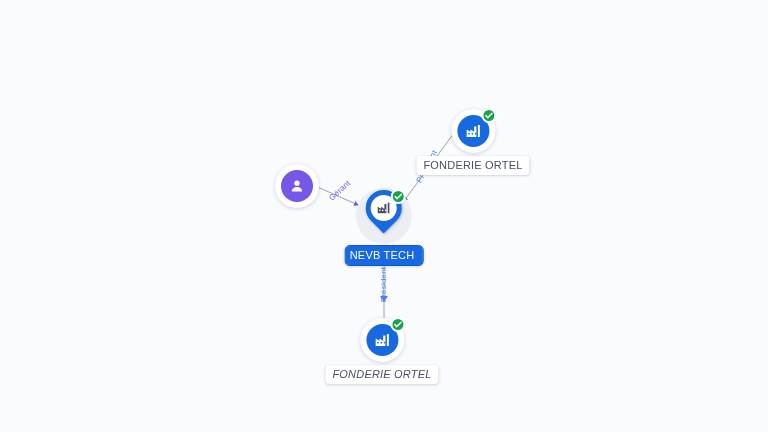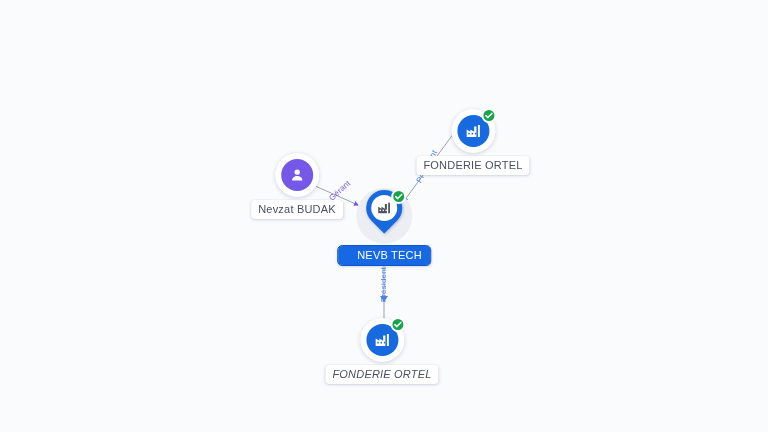--- a/index.html
+++ b/index.html
@@ -146,21 +146,21 @@
     box-sizing: border-box;
     display: flex;
     align-items: center;
     justify-content: center;
   }
   .pin-label {
     margin-top: -1px;
     background: #1668e3;
     color: #ffffff;
     border-radius: 4px;
-    padding: 3px 8px 4px 19px;
+    padding: 3px 8px 4px 4px;
     font-size: 11px;
     line-height: 12px;
     white-space: nowrap;
     letter-spacing: 0.2px;
     box-shadow: 0 1px 3px rgba(20,60,140,0.35);
     outline: 1px solid #0e57c7;
   }
 
   
   .edge-label {
@@ -212,21 +212,20 @@
   <div class="node" style="left:297px; top:186px;">
     <div class="circle-node-wrap">
       <div class="circle-ring"></div>
       <div class="circle-inner person">
         <svg width="18" height="18" viewBox="0 0 24 24">
           <circle cx="12" cy="8.3" r="3.5" fill="#ffffff"></circle>
           <path d="M5.2 19.2c0-3.8 3.1-6 6.8-6s6.8 2.2 6.8 6z" fill="#ffffff"></path>
         </svg>
       </div>
     </div>
-    <div class="node-label">Nevzat BUDAK</div>
   </div>
 
   <div class="node" style="left:473px; top:142px;">
     <div class="circle-node-wrap">
       <div class="circle-ring"></div>
       <div class="circle-inner company">
         <svg width="18" height="18" viewBox="0 0 24 24">
           <path d="M3 20V10l5 3V10l5 3V6h3v14z" fill="#ffffff"></path>
           <rect x="5.2" y="14.4" width="1.9" height="2.2" fill="#1769e0"></rect>
           <rect x="9.6" y="14.4" width="1.9" height="2.2" fill="#1769e0"></rect>

